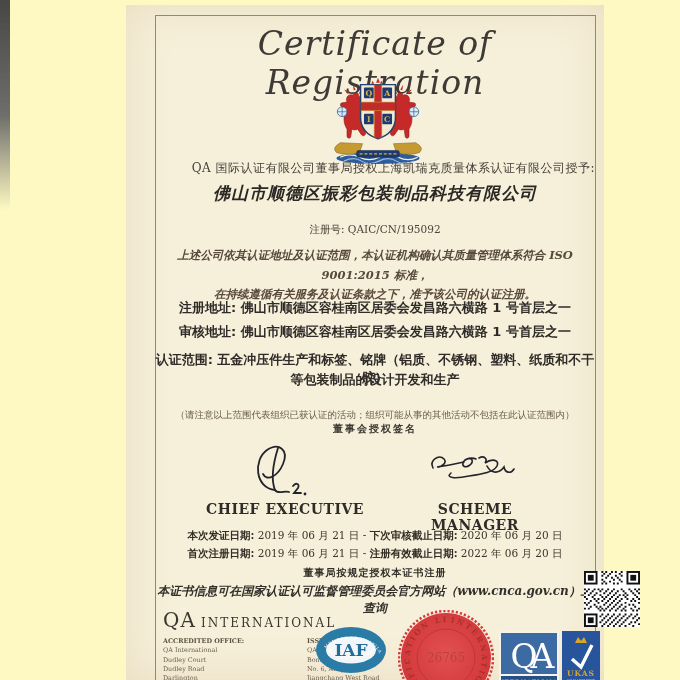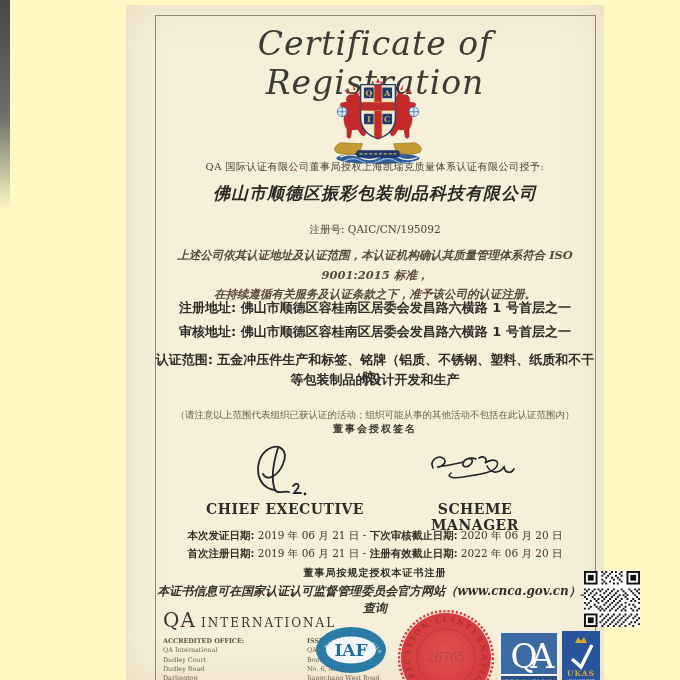--- a/index.html
+++ b/index.html
@@ -6,21 +6,21 @@
   body{font-family:"DejaVu Serif", serif; background:#e9e9e9;}
   .page{position:relative;width:680px;height:680px;background:#fef9c3;overflow:hidden;margin:0 auto;}
   .scan-strip{position:absolute;left:0;top:0;width:10px;height:210px;
     background:linear-gradient(to bottom,#474744 0%,#6e6e6a 55%,rgba(110,110,106,0) 100%);}
   .paper{position:absolute;left:126px;top:5px;width:478px;height:675px;background:#f6efd9;
     box-shadow:inset 0 0 40px rgba(190,170,120,.25);}
   .frame{position:absolute;left:155px;top:15px;width:439px;height:680px;
     border:1px solid #8f8a76;border-bottom:none;}
   .cline{position:absolute;left:155px;width:440px;text-align:center;}
   .title{top:24px;font-size:33px;font-style:italic;color:#3e3a35;letter-spacing:1px;}
-  .intro{top:160px;font-size:10px;color:#46403a;letter-spacing:.5px;}
+  .intro{top:160px;font-size:12px;color:#46403a;letter-spacing:.5px;text-align:right;}
   .company{top:182px;font-size:17px;font-weight:bold;color:#2b2825;
     font-family:"DejaVu Sans",sans-serif;letter-spacing:1px;font-style:italic;}
   .small-serif{font-size:10.5px;color:#4c443c;}
   .credit{top:208px;}
   .regno{top:223px;}
   .statement{top:246px;font-size:11.5px;font-style:italic;font-weight:bold;color:#57493b;line-height:1.7;}
   .addr{font-size:13px;font-weight:bold;color:#2f2b28;font-family:"DejaVu Sans",sans-serif;}
   .regaddr{top:299px;} .auditaddr{top:323px;}
   .scope1{top:351px;} .scope2{top:371px;}
   .scopenote{top:409px;font-size:9.5px;color:#6a5c4a;}

